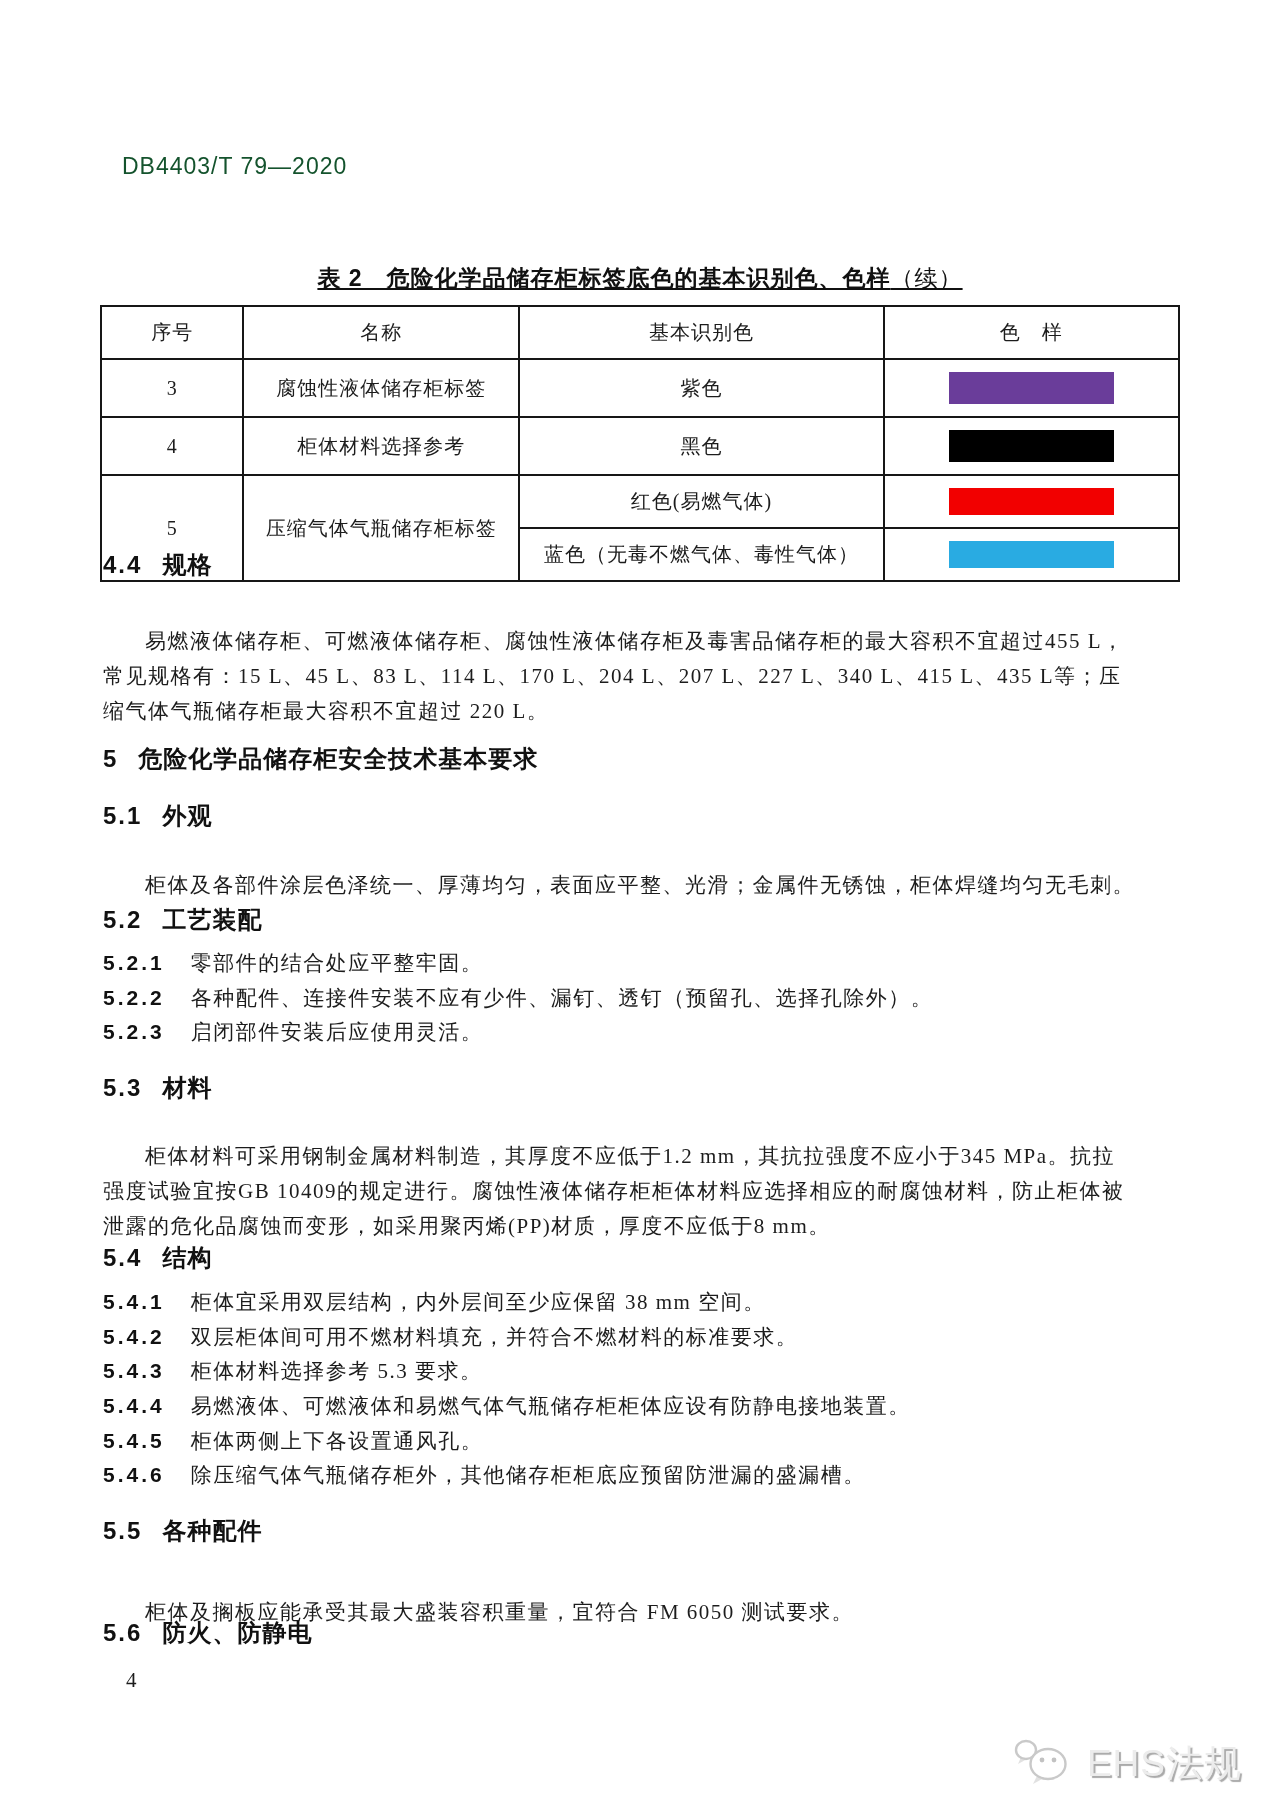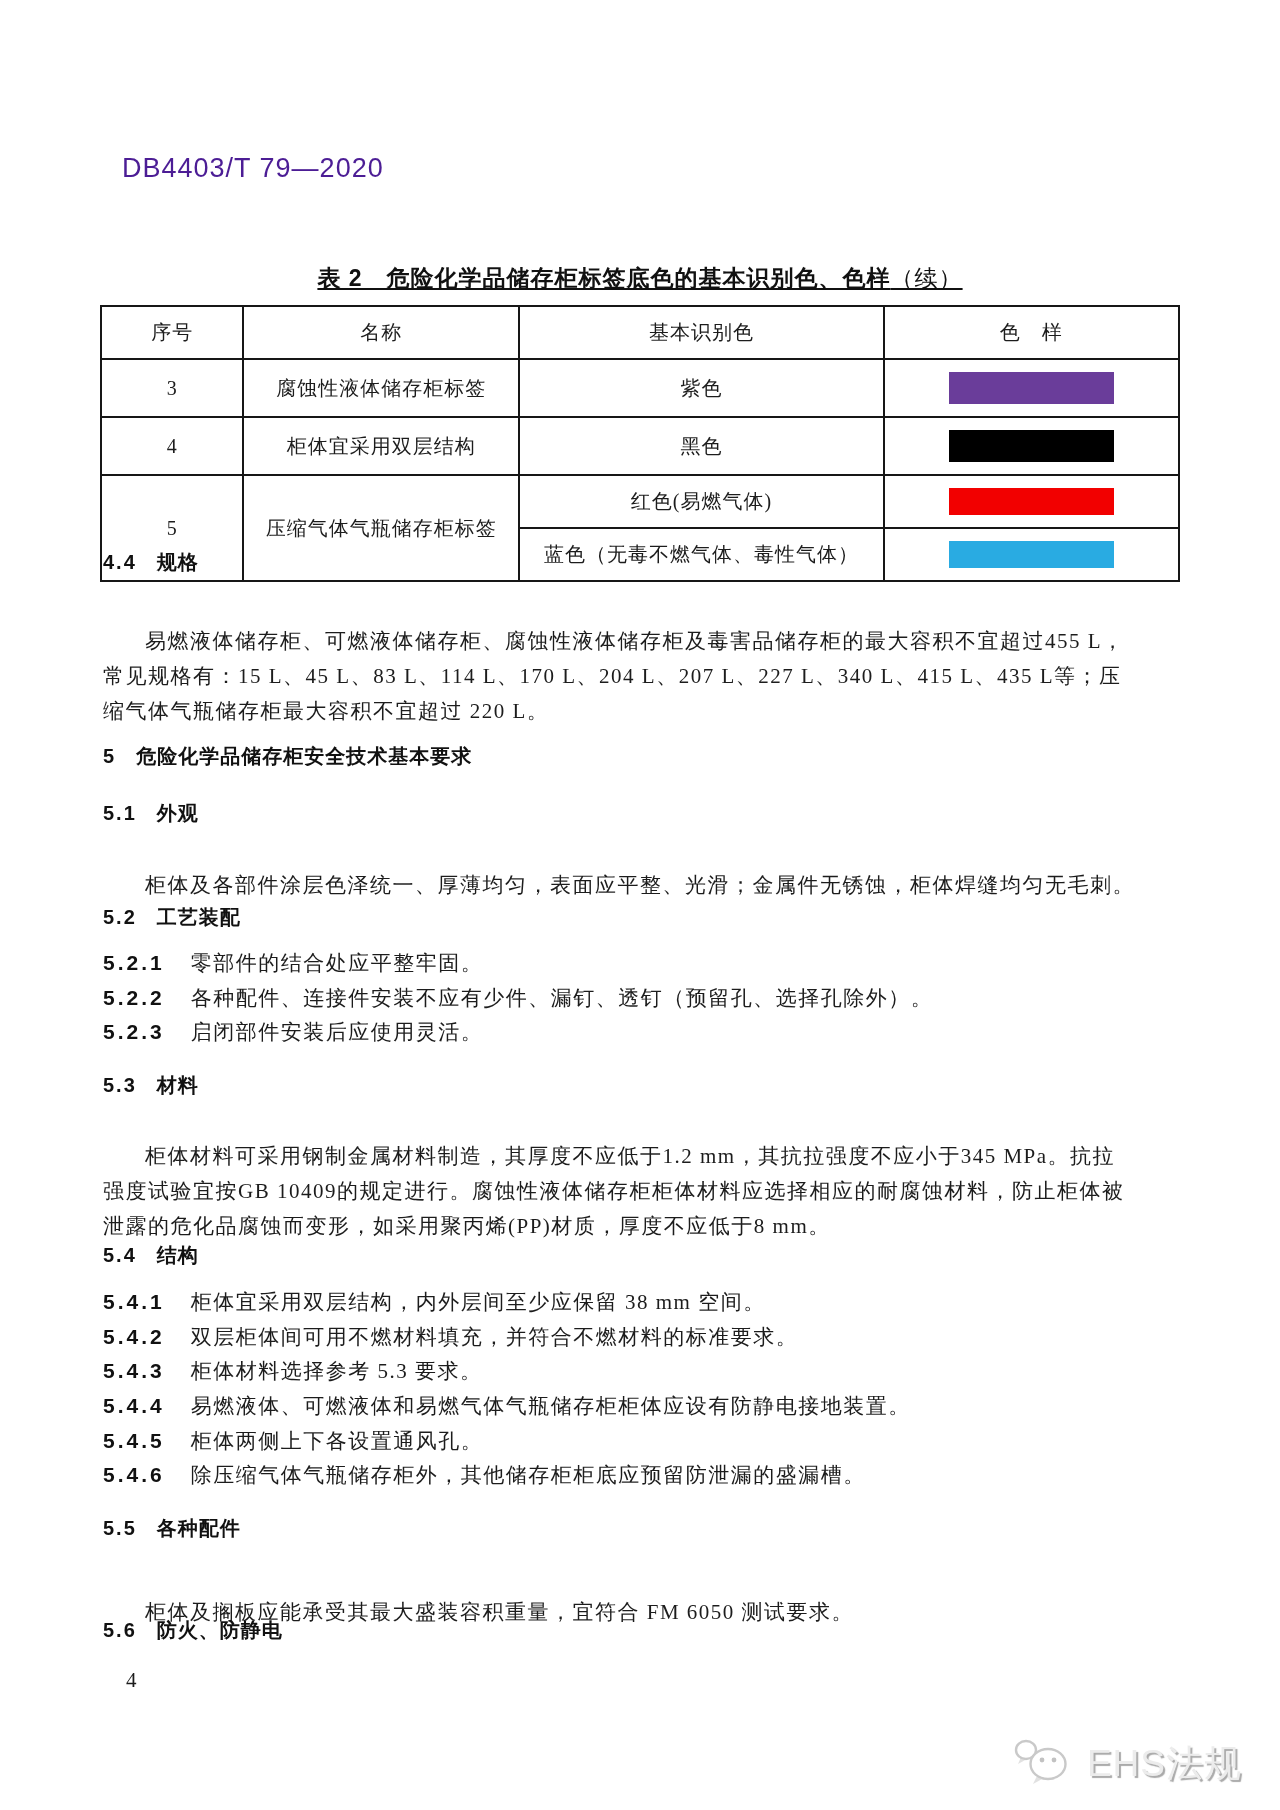--- a/index.html
+++ b/index.html
@@ -2,21 +2,21 @@
 <html><head>
 <meta charset="utf-8">
 <style>
   html,body { margin:0; padding:0; background:#ffffff; }
   .page {
     position:relative; width:1280px; height:1810px; background:#ffffff;
     font-family:"Liberation Serif", serif; color:#1c1c1c; overflow:hidden;
   }
   .doc-number {
     position:absolute; top:153px; left:122px;
-    font-family:"Liberation Sans", sans-serif; font-size:27px; color:#4c1d95;
+    font-family:"Liberation Sans", sans-serif; font-size:23px; color:#14532d;
     letter-spacing:1px;
   }
   .table-title {
     position:absolute; top:263px; left:100px; width:1080px; text-align:center;
     font-family:"Liberation Sans", sans-serif; font-weight:bold; font-size:23px; color:#111;
     letter-spacing:1px;
     text-decoration:underline;
   }
   .table-title .suffix { font-weight:normal; font-family:"Liberation Serif", serif; }
 
@@ -29,21 +29,21 @@
     font-weight:normal; padding:12px; letter-spacing:1px;
   }
   tr.rh-head  { height:42px; }
   tr.rh-big   { height:41px; }
   tr.rh-small { height:34px; }
   .swatch { width:165px; height:32px; margin:0 auto; }
   .swatch.small { height:27px; }
 
   .h {
     position:absolute; left:103px; white-space:nowrap;
-    font-family:"Liberation Sans", sans-serif; font-weight:bold; font-size:20px; color:#111;
+    font-family:"Liberation Sans", sans-serif; font-weight:bold; font-size:24px; color:#111;
     letter-spacing:1px;
     text-align:center;
   }
   .h .hno { display:inline-block; margin-right:20px; letter-spacing:2px; }
 
   .para {
     position:absolute; left:103px; width:1080px;
     font-size:21px; line-height:35px; letter-spacing:1.5px; white-space:nowrap;margin-top:24px;
   }
   .para .indent { padding-left:42px; }
@@ -95,21 +95,21 @@
       <tr class="rh-big">
         <td>3</td>
         <td>腐蚀性液体储存柜标签</td>
         <td>紫色</td>
         <td>
           <div class="swatch" style="background-color: rgb(106, 61, 154);"></div>
         </td>
       </tr>
       <tr class="rh-big">
         <td>4</td>
-        <td>柜体宜采用双层结构</td>
+        <td>柜体材料选择参考</td>
         <td>黑色</td>
         <td>
           <div class="swatch" style="background-color: rgb(0, 0, 0);"></div>
         </td>
       </tr>
       <tr class="rh-small">
         <td rowspan="2">5</td>
         <td rowspan="2">压缩气体气瓶储存柜标签</td>
         <td>红色(易燃气体)</td>
         <td>

